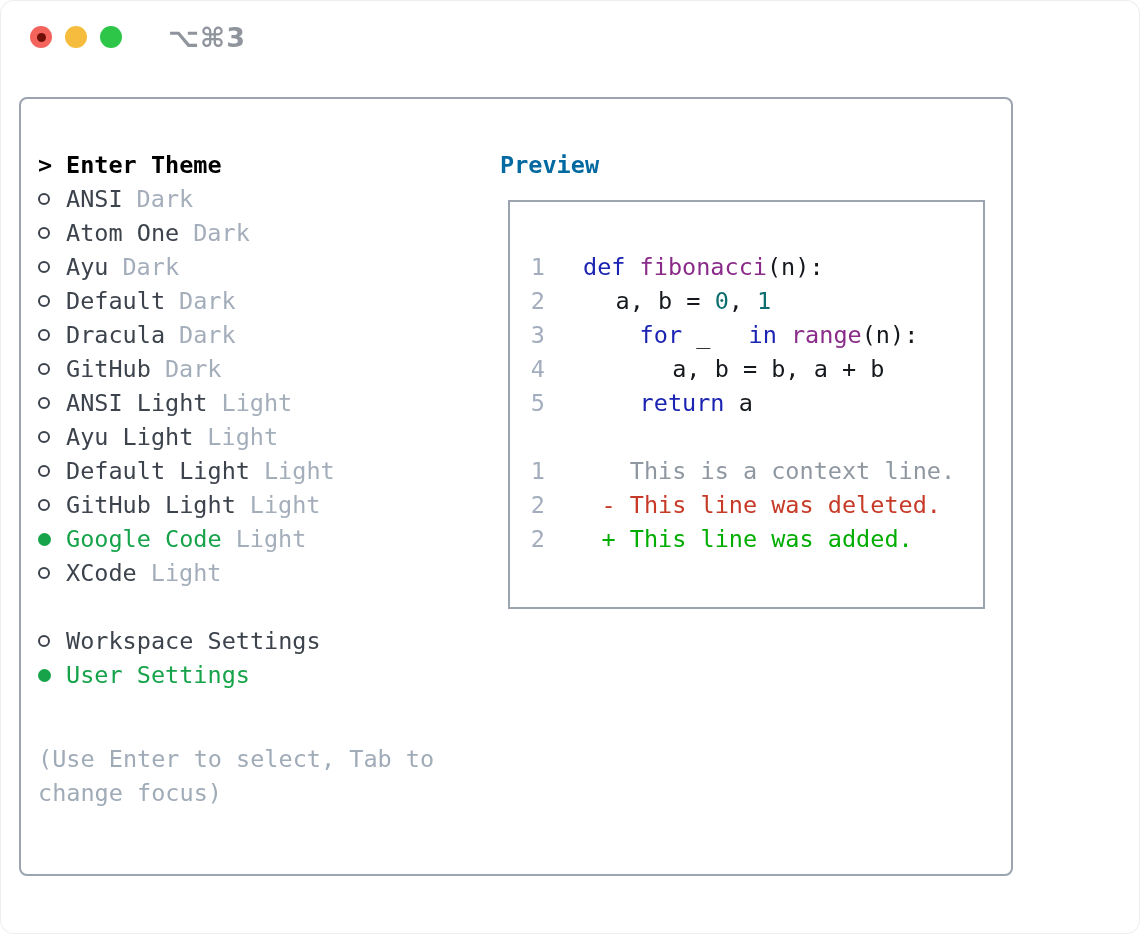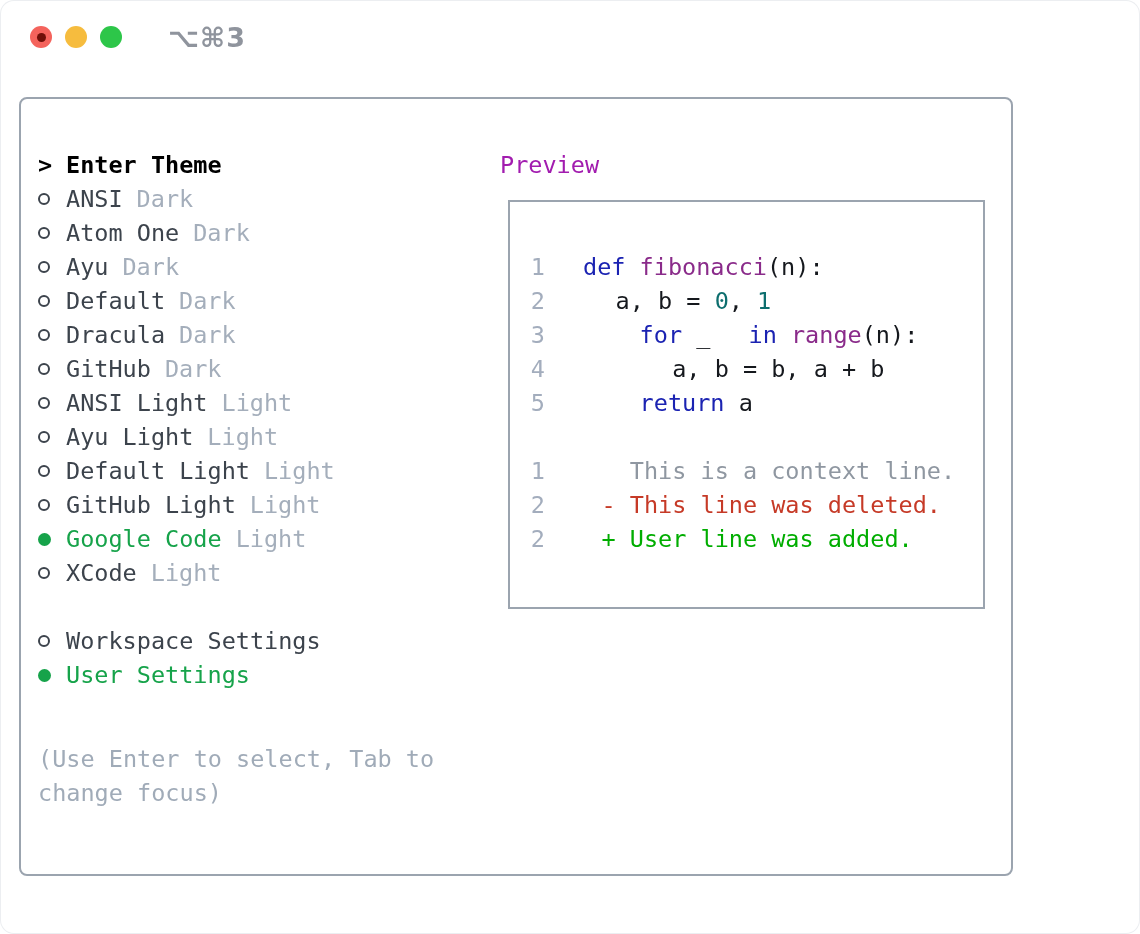--- a/index.html
+++ b/index.html
@@ -33,21 +33,21 @@
   .prompt{font-weight:bold;color:#000;}
   .picker-title{font-weight:bold;color:#000;}
   .dot{width:12px;height:12px;border-radius:50%;border:2px solid var(--c-itemText,#3c434c);box-sizing:border-box;}
   .dot.filled{width:13px;height:13px;border:none;background:var(--c-accentGreen,#16a34a);}
   .nm{color:var(--c-itemText,#3c434c);}
   .row.sel .nm{color:var(--c-accentGreen,#16a34a);text-align:center;}
   .sx{color:var(--c-muted,#a4aebb);margin-left:14px;}
   .apply-title{color:#000;}
   .hint{margin-top:16px;width:430px;line-height:34px;color:var(--c-hint,#a0abb8);white-space:normal;}
   
-  .preview-title{position:absolute;left:479px;top:49px;height:34px;line-height:34px;font-size:23.5px;font-weight:normal;color:#a21caf;}
+  .preview-title{position:absolute;left:479px;top:49px;height:34px;line-height:34px;font-size:23.5px;font-weight:bold;color:#0369a1;}
   .pbox{
     position:absolute;left:487px;top:101px;width:477px;height:409px;box-sizing:border-box;
     border:2px solid var(--c-border,#9ba4af);background:#fff;
     padding:48px 0 0 20px;overflow:hidden;font-size:23.5px;
   }
   .cline{display:flex;height:34px;line-height:34px;white-space:pre;}
   .ln{width:15px;flex:none;text-align:right;margin-right:14px;color:var(--c-lineNumber,#a3adbd);}
   .ct{white-space:pre;color:var(--c-plainCode,#15181d);}
   .tk-kw{color:var(--c-keyword,#1b23b2);margin-left:24px;}
   .tk-fn{color:var(--c-function,#8a2b8a);}
@@ -114,18 +114,18 @@
     <div class="pbox">
       <div id="preview-lines">
           <div class="cline"><span class="ln">1</span><span class="ct"><span class="tk-kw">def</span><span class="tk-pl"> </span><span class="tk-fn">fibonacci</span><span class="tk-pl">(</span><span class="tk-pl">n</span><span class="tk-pl">):</span></span></div>
           <div class="cline"><span class="ln">2</span><span class="ct"><span class="tk-pl">    a, b = </span><span class="tk-num">0</span><span class="tk-pl">, </span><span class="tk-num">1</span></span></div>
           <div class="cline"><span class="ln">3</span><span class="ct"><span class="tk-pl">    </span><span class="tk-kw">for</span><span class="tk-pl"> _ </span><span class="tk-kw">in</span><span class="tk-pl"> </span><span class="tk-fn">range</span><span class="tk-pl">(n):</span></span></div>
           <div class="cline"><span class="ln">4</span><span class="ct"><span class="tk-pl">        a, b = b, a + b</span></span></div>
           <div class="cline"><span class="ln">5</span><span class="ct"><span class="tk-pl">    </span><span class="tk-kw">return</span><span class="tk-pl"> a</span></span></div>
           <div class="cline"><span class="ln"></span><span class="ct"></span></div>
           <div class="cline"><span class="ln">1</span><span class="ct"><span class="tk-ctx">     This is a context line.</span></span></div>
           <div class="cline"><span class="ln">2</span><span class="ct"><span class="tk-del">   - This line was deleted.</span></span></div>
-          <div class="cline"><span class="ln">2</span><span class="ct"><span class="tk-add">   + User line was added.</span></span></div>
+          <div class="cline"><span class="ln">2</span><span class="ct"><span class="tk-add">   + This line was added.</span></span></div>
         </div>
     </div>
 
   </div>
 </div>
 
 </body></html>

